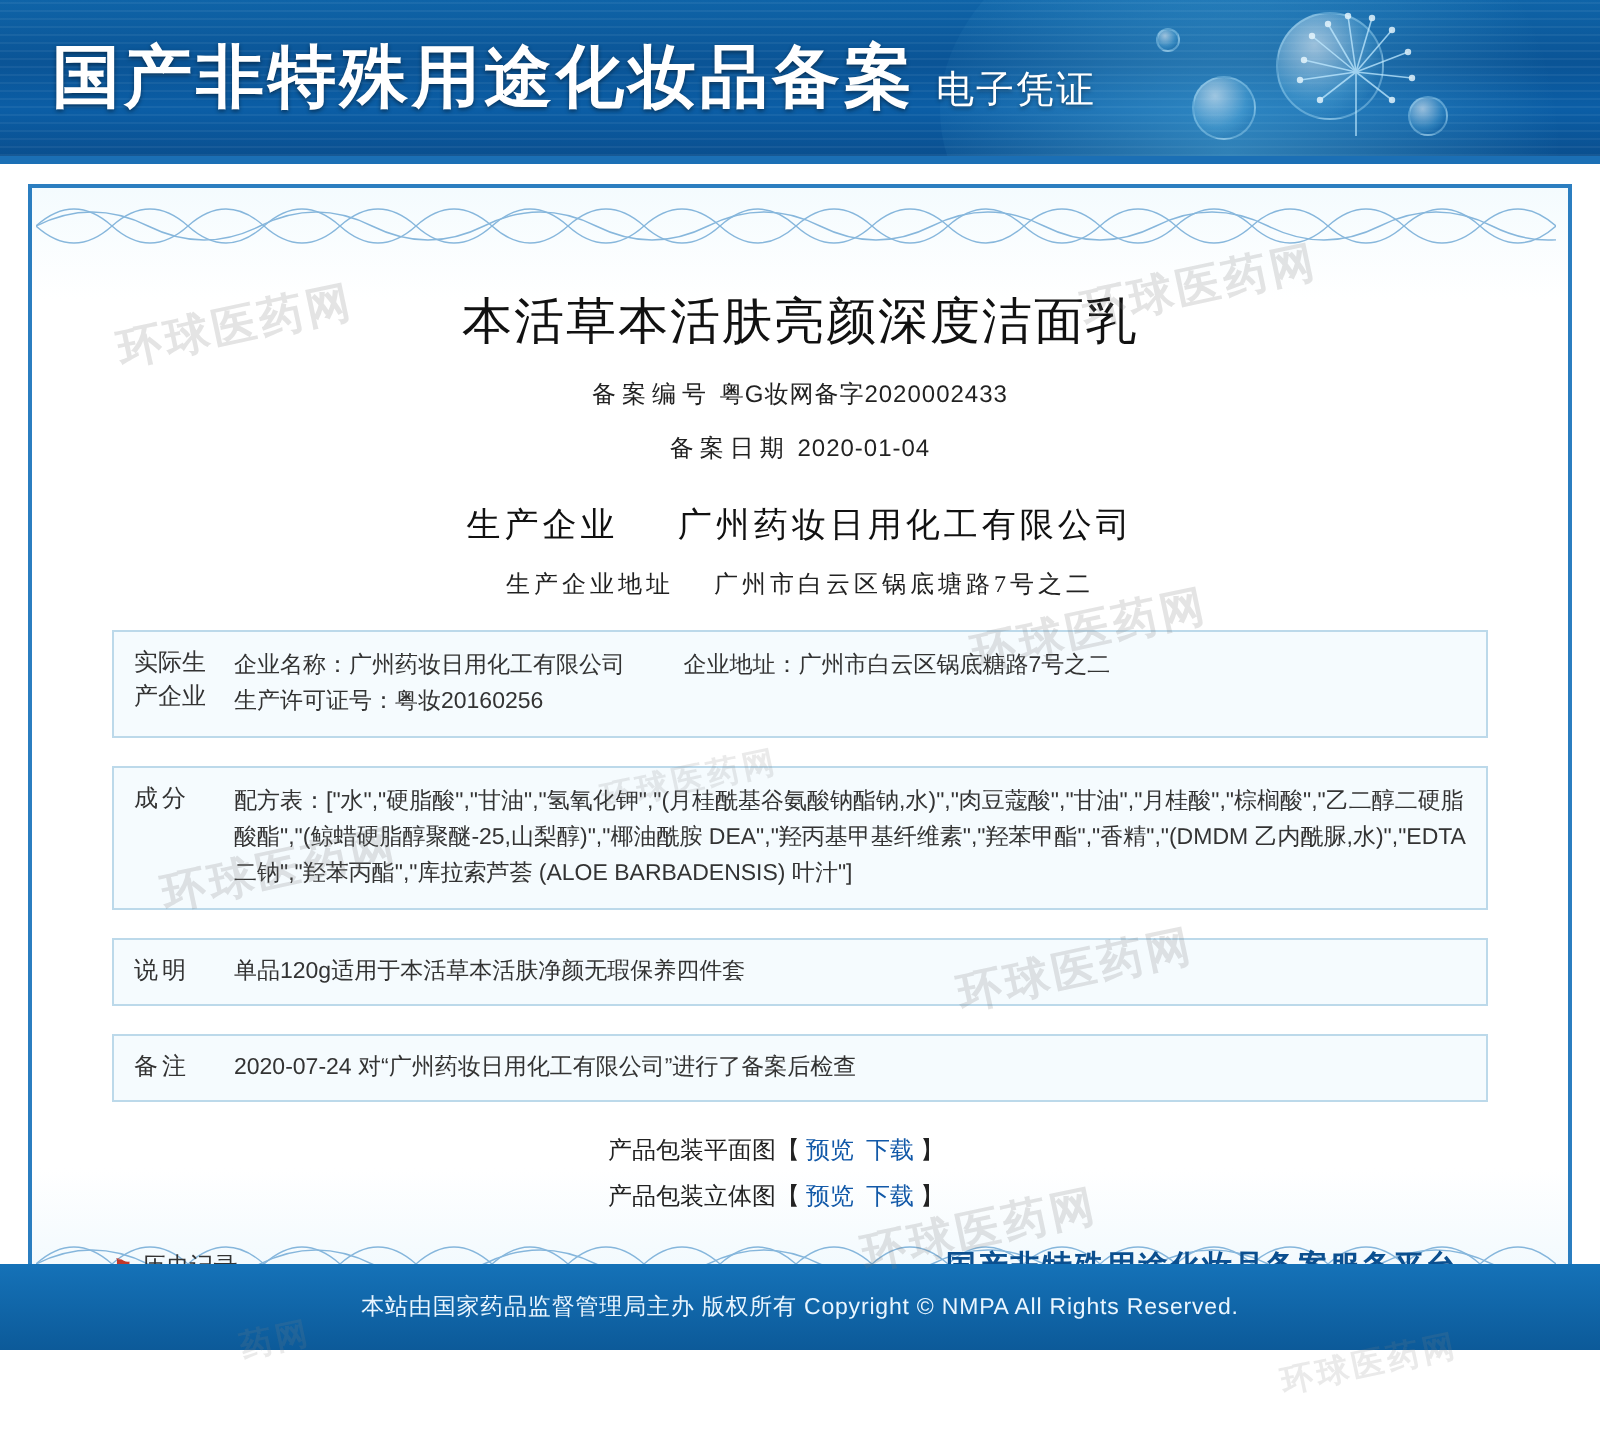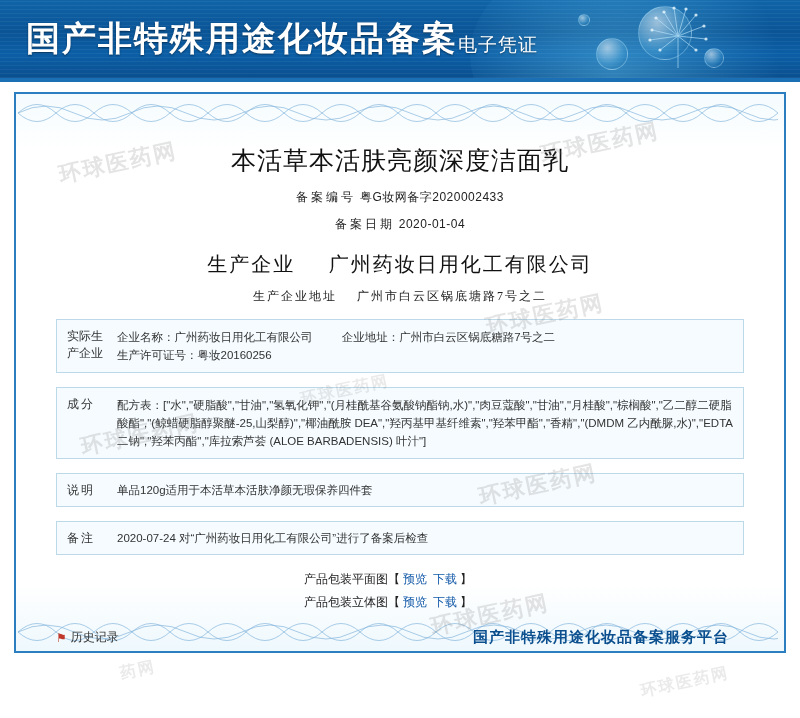--- a/index.html
+++ b/index.html
@@ -39,21 +39,21 @@
   .b1 { width:54px; height:54px; right:108px; top:6px; }
   .b2 { width:32px; height:32px; right:172px; top:38px; }
   .b3 { width:20px; height:20px; right:76px; top:48px; }
   .b4 { width:12px; height:12px; right:210px; top:14px; }
   .dandelion {
     position:absolute; right: 86px; top: 6px; width: 70px; height: 64px;
     opacity: .9;
   }
   .banner-title {
     position: absolute; left: 26px; top: 16px;
-    display: flex; align-items: flex-end; 
+    display: flex; align-items: flex-end; gap: 10px;
   }
   .banner-title .main {
     font-size: 34px; font-weight: bold; color: #ffffff;
     letter-spacing: 2px;
     text-shadow: 0 1px 2px rgba(0,0,0,.45);
     font-family: "DejaVu Sans", "Liberation Sans", sans-serif;
   }
   .banner-title .sub {
     font-size: 19px; color: #ffffff; padding-bottom: 4px;
     letter-spacing: 1px;
@@ -93,21 +93,21 @@
     font-family: "DejaVu Sans", "Liberation Sans", sans-serif;
   }
   .code-line, .date-line {
     text-align:center; font-size: 12px; color:#222; margin-top: 12px;
     letter-spacing: .5px;
   }
   .code-line .lbl, .date-line .lbl { letter-spacing: 3px; }
   .date-line { margin-top: 10px; }
 
   .maker-line {
-    text-align:center; margin-top: 18px; font-size: 20px; color:#111;
+    text-align:center; margin-top: 18px; font-size: 17px; color:#111;
     letter-spacing: 2px; font-weight: 500;
     font-family: "DejaVu Sans", "Liberation Sans", sans-serif;
   }
   .maker-addr {
     text-align:center; margin-top: 10px; font-size: 12px; color:#222;
     letter-spacing: 2px;
     font-family: Liberation Serif, serif;
   }
 
   
@@ -116,20 +116,21 @@
     border: 1px solid #bcd9ea;
     background: #f5fbfe;
     display: flex;
     min-height: 34px;
   }
   .box .label {
     width: 56px; flex: 0 0 56px;
     padding: 8px 6px 8px 10px;
     font-size: 12px; color: #333; line-height: 17px;
     letter-spacing: 2px;
+    font-family: Liberation Mono, monospace;
   }
   .box .label.stacked { letter-spacing: 0; }
   .box .value {
     flex: 1 1 auto;
     padding: 8px 10px 8px 4px;
     font-size: 11.5px; color: #333; line-height: 18px;
     word-break: break-all;
   }
   .box .value .seg { margin-right: 26px; white-space: nowrap; }
   .box.one-line { align-items: center; }
@@ -319,20 +320,23 @@
         <span class="history">
           <span class="flag">⚑</span>
           <span>历史记录</span>
         </span>
         <span class="platform">国产非特殊用途化妆品备案服务平台</span>
       </div>
 
     </div>
   </div>
 
+  <div class="footer">
+    <span>本站由国家药品监督管理局主办 版权所有 Copyright © NMPA All Rights Reserved.</span>
+  </div>
 </div>
 
 <div class="wm wm1">环球医药网</div>
 <div class="wm wm2">环球医药网</div>
 <div class="wm wm3">环球医药网</div>
 <div class="wm wm4">环球医药网</div>
 <div class="wm wm5">环球医药网</div>
 <div class="wm wm6">环球医药网</div>
 <div class="wm wm7 small">环球医药网</div>
 <div class="wm wm8 small">药网</div>

